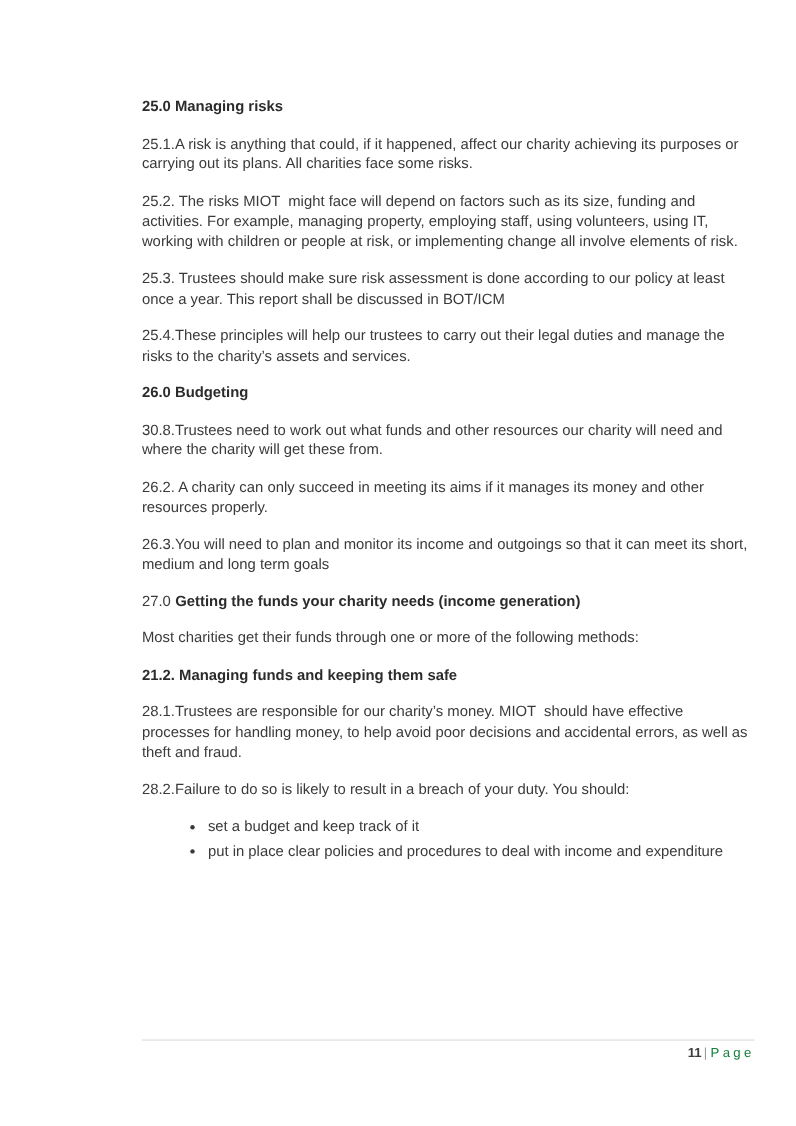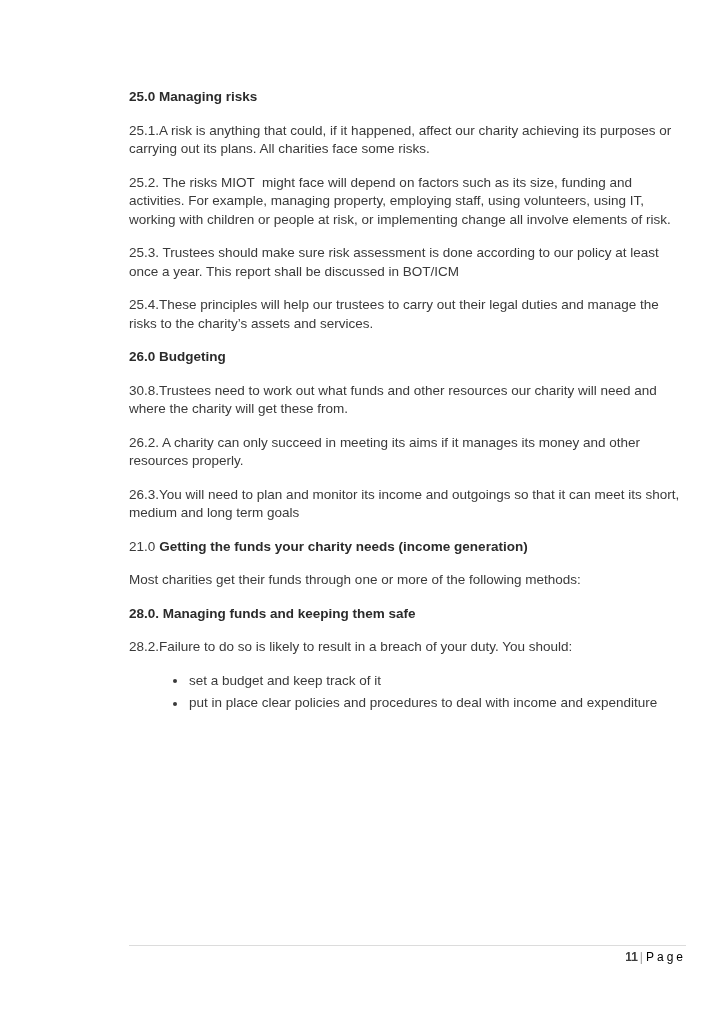--- a/index.html
+++ b/index.html
@@ -74,45 +74,46 @@
   }
   .footer .pagenum {
     font-weight: bold;
     color: #3d3d3d;
   }
   .footer .sep {
     color: #9a9a9a;
     padding: 0 3px 0 2px;
   }
   .footer .pageword {
-    color: #000000;
+    color: #15803d;
     letter-spacing: 3px;
   }
 </style>
 </head>
 <body>
 
 <div class="page">
   <div class="content">
 
     <div class="heading">25.0 Managing risks</div>
     <p class="para">25.1.A risk is anything that could, if it happened, affect our charity achieving its purposes or carrying out its plans. All charities face some risks.</p>
     <p class="para">25.2. The risks MIOT  might face will depend on factors such as its size, funding and activities. For example, managing property, employing staff, using volunteers, using IT, working with children or people at risk, or implementing change all involve elements of risk.</p>
     <p class="para">25.3. Trustees should make sure risk assessment is done according to our policy at least once a year. This report shall be discussed in BOT/ICM</p>
     <p class="para">25.4.These principles will help our trustees to carry out their legal duties and manage the risks to the charity’s assets and services.</p>
 
     <div class="heading">26.0 Budgeting</div>
     <p class="para">30.8.Trustees need to work out what funds and other resources our charity will need and where the charity will get these from.</p>
     <p class="para">26.2. A charity can only succeed in meeting its aims if it manages its money and other resources properly.</p>
     <p class="para">26.3.You will need to plan and monitor its income and outgoings so that it can meet its short, medium and long term goals</p>
 
-    <div class="heading"><span class="h-num-regular">21.0</span><span>Getting the funds your charity needs (income generation)</span></div>
+    <div class="heading"><span class="h-num-regular">27.0</span><span>Getting the funds your charity needs (income generation)</span></div>
     <p class="para">Most charities get their funds through one or more of the following methods:</p>
 
-    <div class="heading">28.0. Managing funds and keeping them safe</div>
+    <div class="heading">21.2. Managing funds and keeping them safe</div>
+    <p class="para">28.1.Trustees are responsible for our charity’s money. MIOT  should have effective processes for handling money, to help avoid poor decisions and accidental errors, as well as theft and fraud.</p>
     <p class="para">28.2.Failure to do so is likely to result in a breach of your duty. You should:</p>
     <ul class="bullets">
       <li>set a budget and keep track of it</li>
       <li>put in place clear policies and procedures to deal with income and expenditure</li>
     </ul>
 
   </div>
 
   <div class="footer">
     <span class="pagenum">11</span><span class="sep">|</span><span class="pageword">Page</span>

